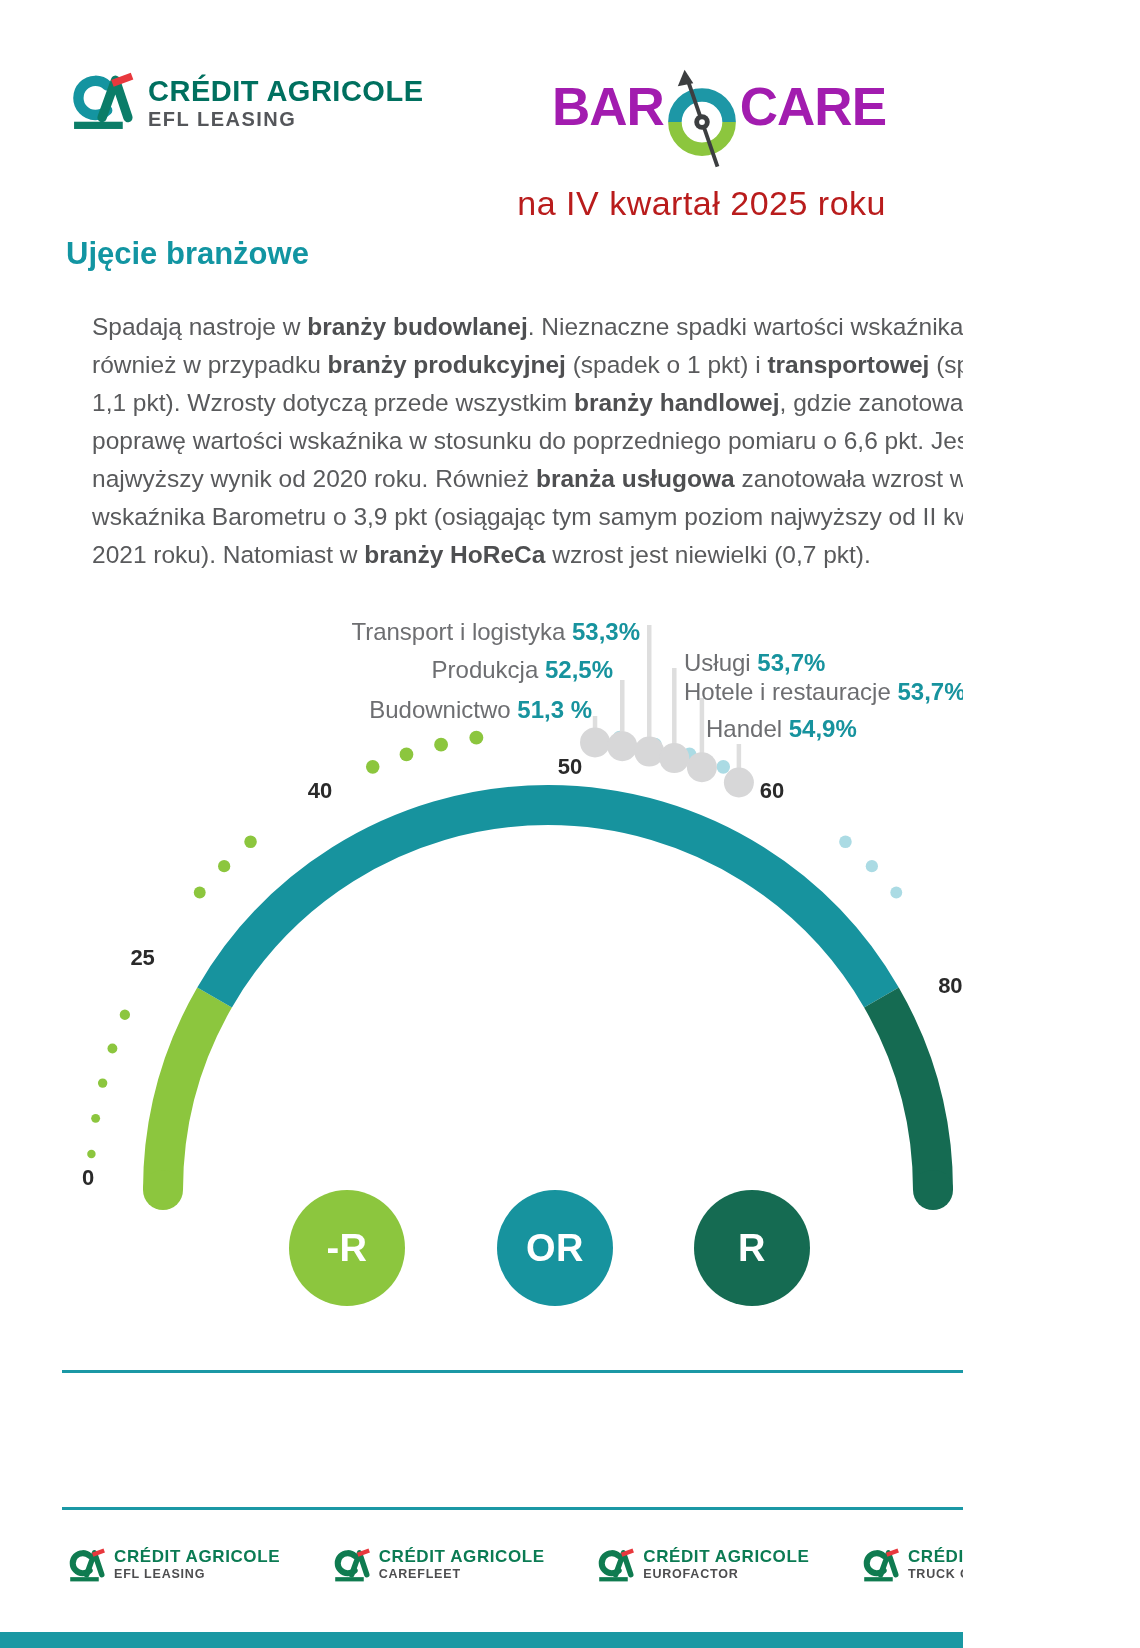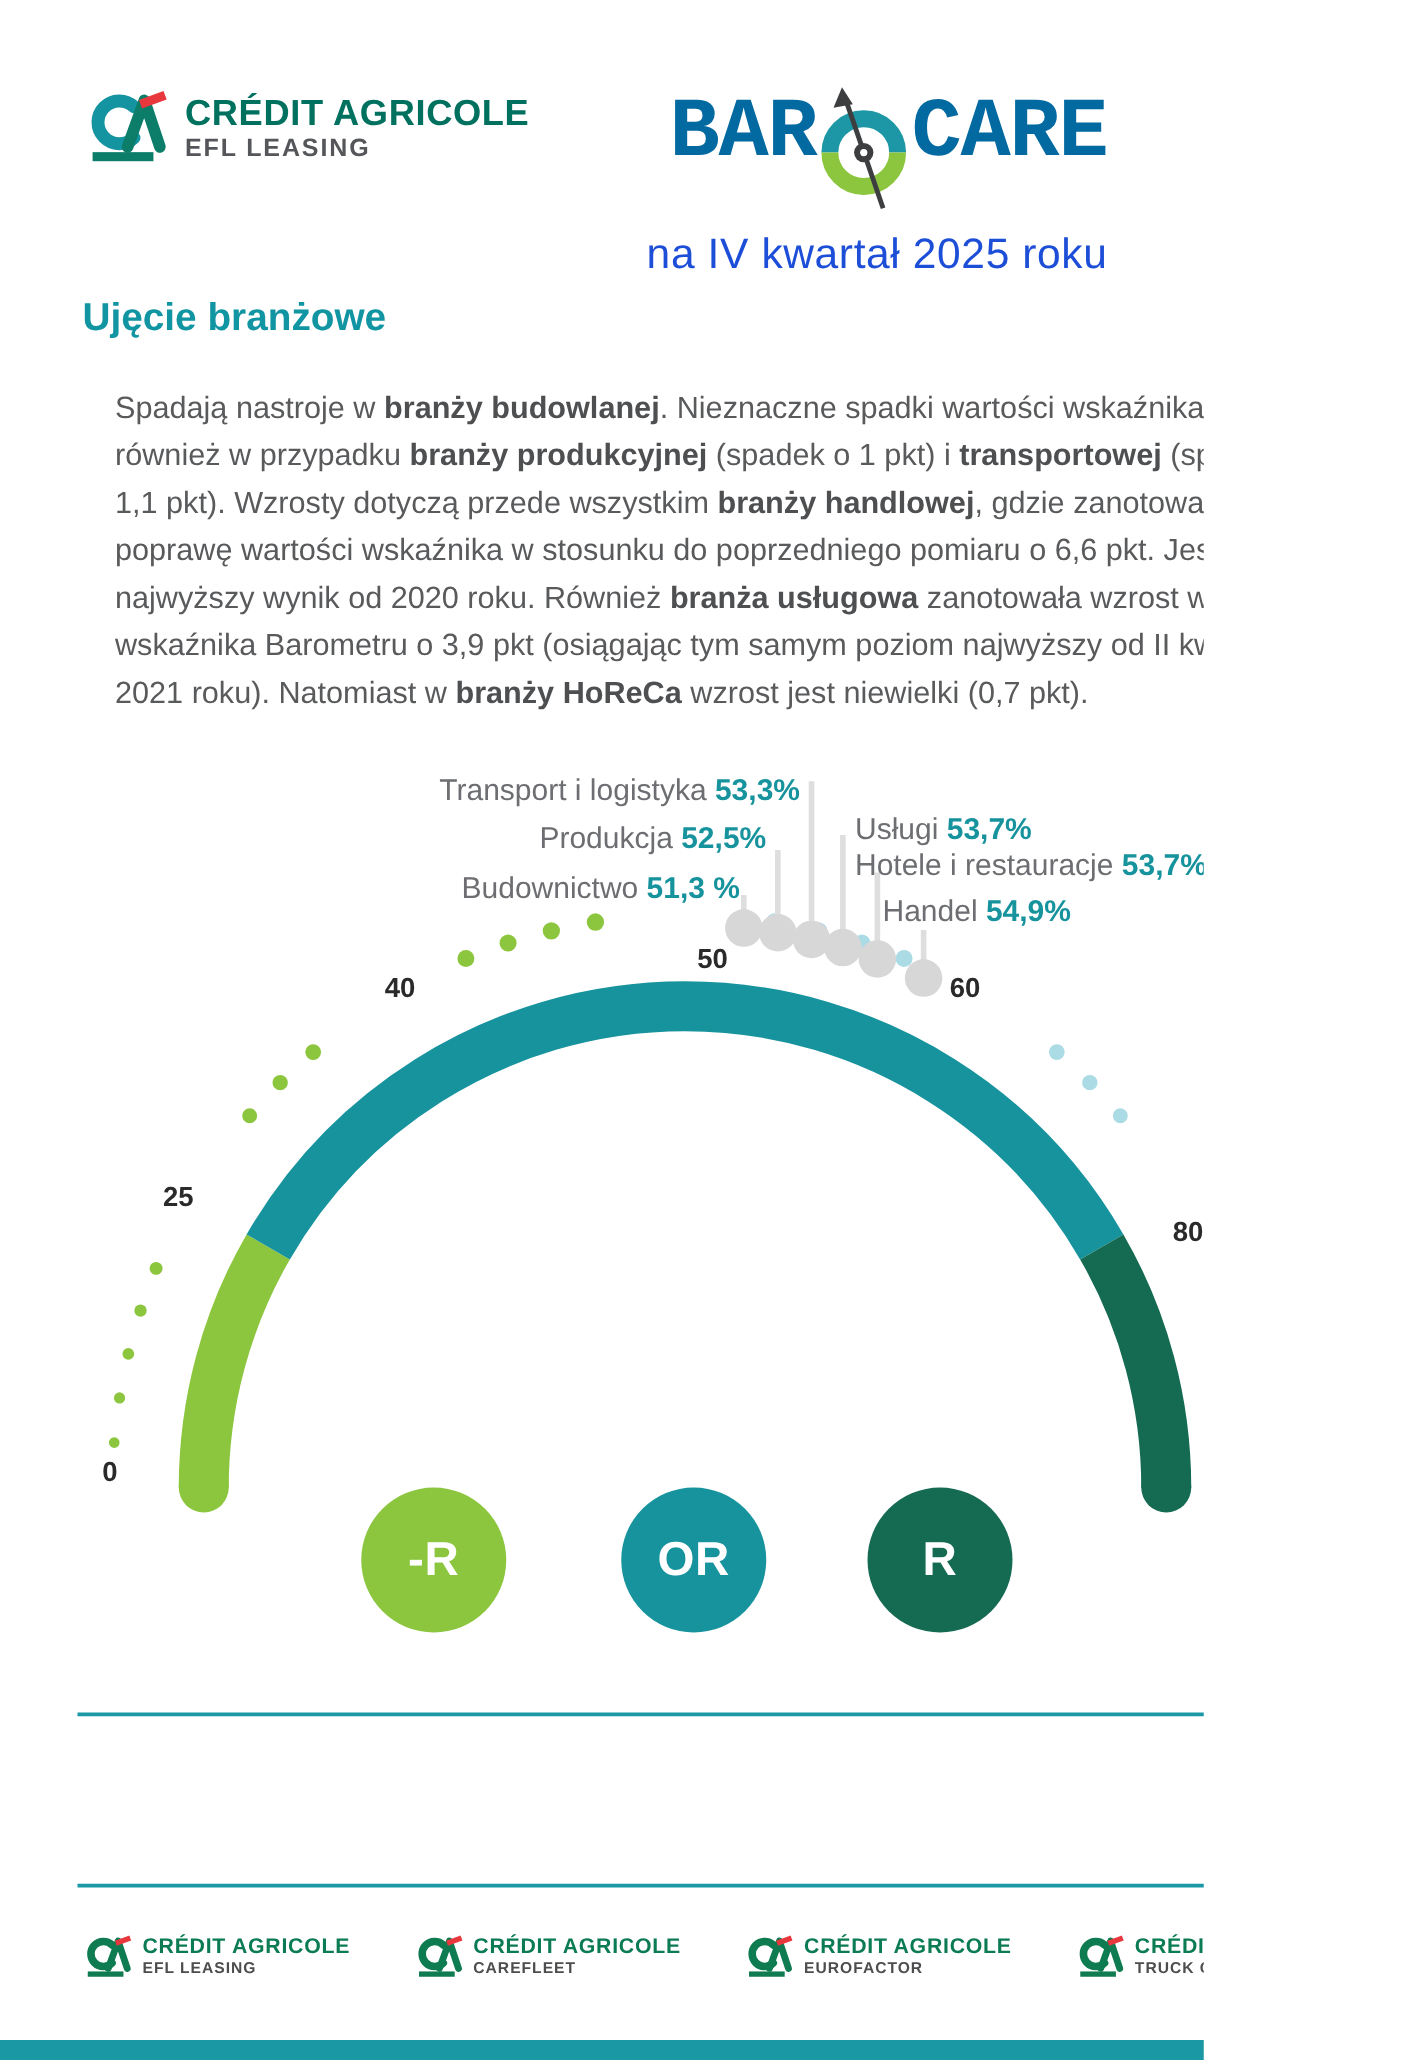--- a/index.html
+++ b/index.html
@@ -8,23 +8,23 @@
 
   
   .ca-logo{position:absolute;left:66px;top:72px;display:flex;align-items:flex-start;}
   .ca-logo .mono{width:70px;height:58px;}
   .ca-logo .txt{margin-left:12px;padding-top:4px;}
   .ca-brand{font-size:29px;font-weight:800;color:#00705F;letter-spacing:0.5px;line-height:30px;}
   .ca-division{font-size:20px;font-weight:700;color:#54565A;letter-spacing:1.5px;line-height:24px;margin-top:1px;}
 
   .barometr{position:absolute;top:70px;right:77px;text-align:right;}
   .barometr-row{display:flex;align-items:flex-start;justify-content:flex-end;}
-  .barometr-word{font-size:67px;font-weight:800;color:#0369a1;letter-spacing:-1px;line-height:74px;font-family:Liberation Mono, monospace;}
+  .barometr-word{font-size:53px;font-weight:800;color:#a21caf;letter-spacing:-1px;line-height:74px;}
   .compass{width:82px;height:120px;margin:0 -3px;position:relative;top:-6px;}
-  .barometr-sub{font-size:34px;font-weight:400;color:#1d4ed8;margin-top:-6px;letter-spacing:0.5px;}
+  .barometr-sub{font-size:34px;font-weight:400;color:#b91c1c;margin-top:-6px;letter-spacing:0.5px;}
 
   
   .page-title{position:absolute;left:66px;top:236px;margin:0;font-size:31px;font-weight:800;color:#1295A2;}
   .intro{position:absolute;left:66px;top:283px;width:990px;font-size:24.5px;line-height:38px;color:#595A5C;margin-left:26px;}
   .intro b{color:#4E4F51;}
 
   
   .gauge-svg{position:absolute;left:0;top:0;width:1140px;height:1648px;}
   .zone-circle{position:absolute;top:1190px;width:116px;height:116px;border-radius:50%;
                display:flex;align-items:center;justify-content:center;

